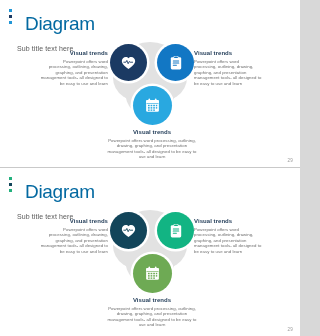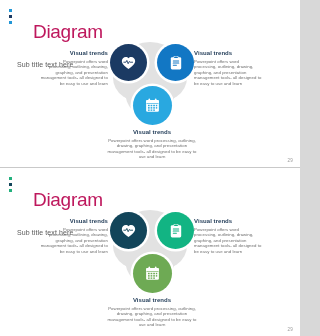--- a/index.html
+++ b/index.html
@@ -18,24 +18,24 @@
 
   
   .hdr{position:absolute;left:9px;top:6px;}
   .bullet-icon{
     position:absolute;left:0;top:3px;
     width:4px;height:15px;
     display:flex;flex-direction:column;justify-content:space-between;
   }
   .bullet-icon i{display:block;width:3px;height:3px;}
   .slide-title{
-    margin:16px;padding:0 0 0 8px;
+    margin:8px;padding:0 0 0 8px;
     font-size:19px;line-height:20px;
     font-weight:400;letter-spacing:-0.3px;
-    color:#be185d;
+    color:#0369a1;
     font-family:"Liberation Sans",sans-serif;
   }
   .slide-sub{
     margin:0;padding:2px 0 0 8px;
     font-size:7px;line-height:9px;
     color:#5a5a5a;
     letter-spacing:0.1px;
   }
 
   

